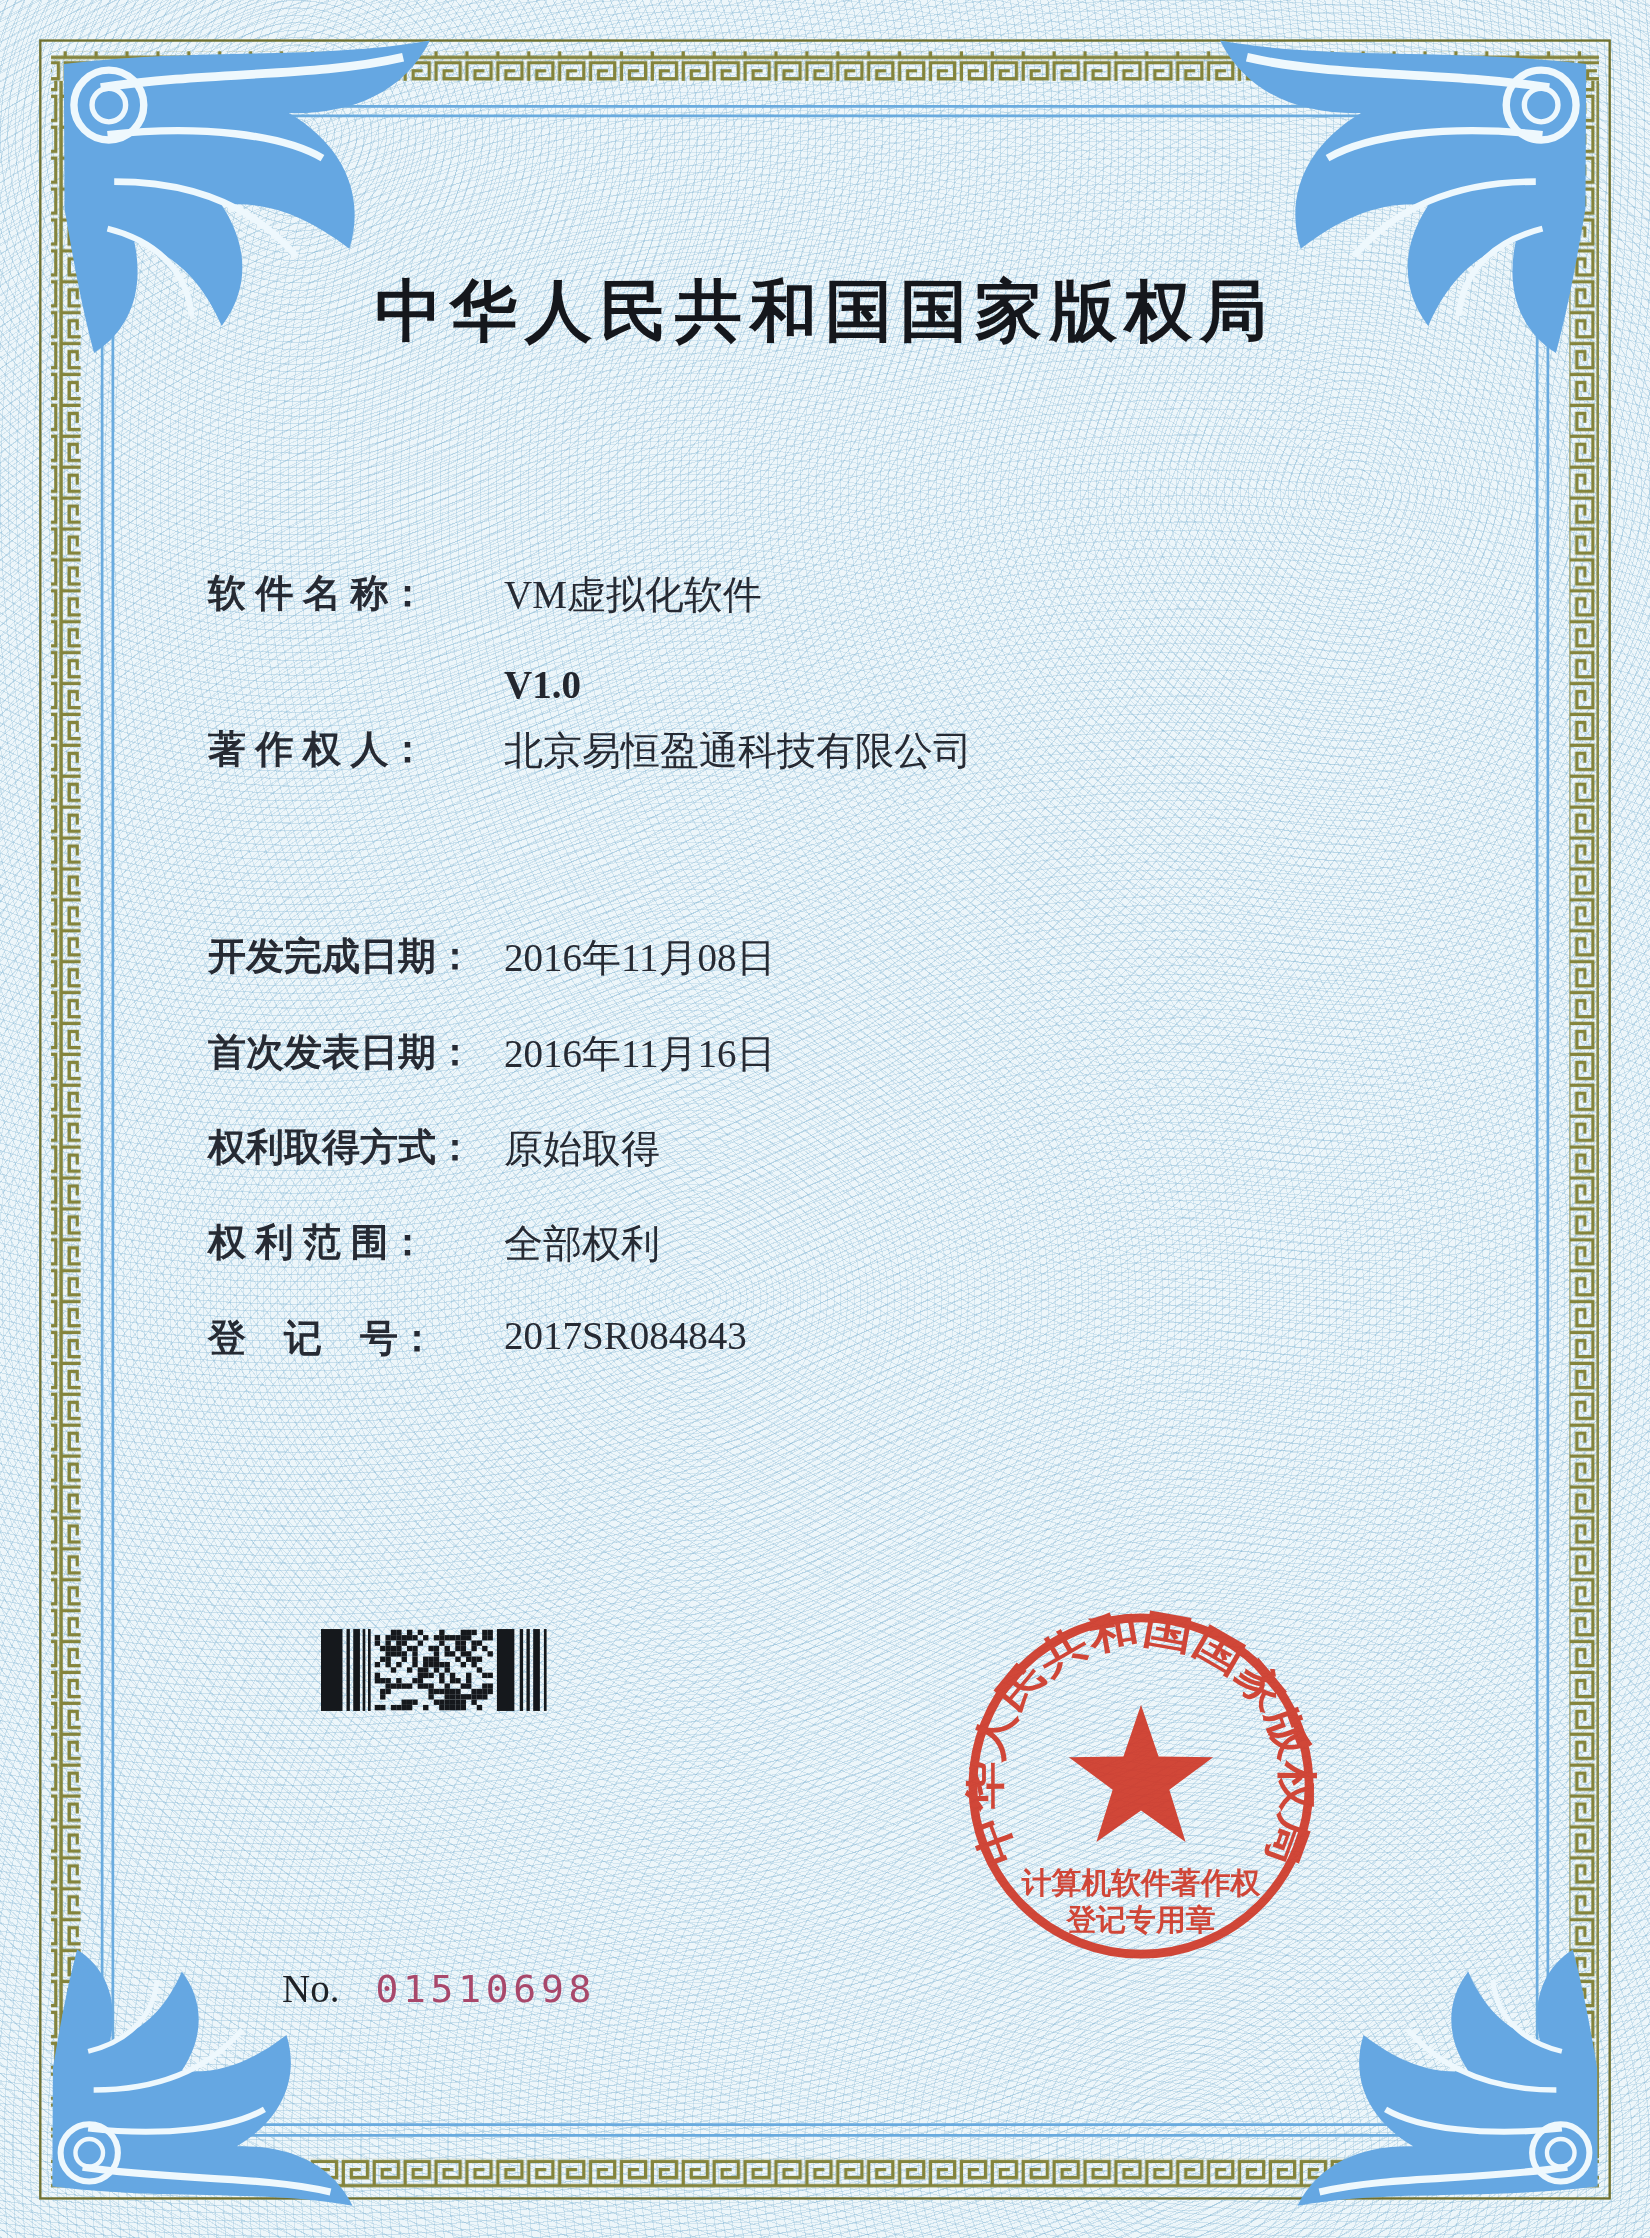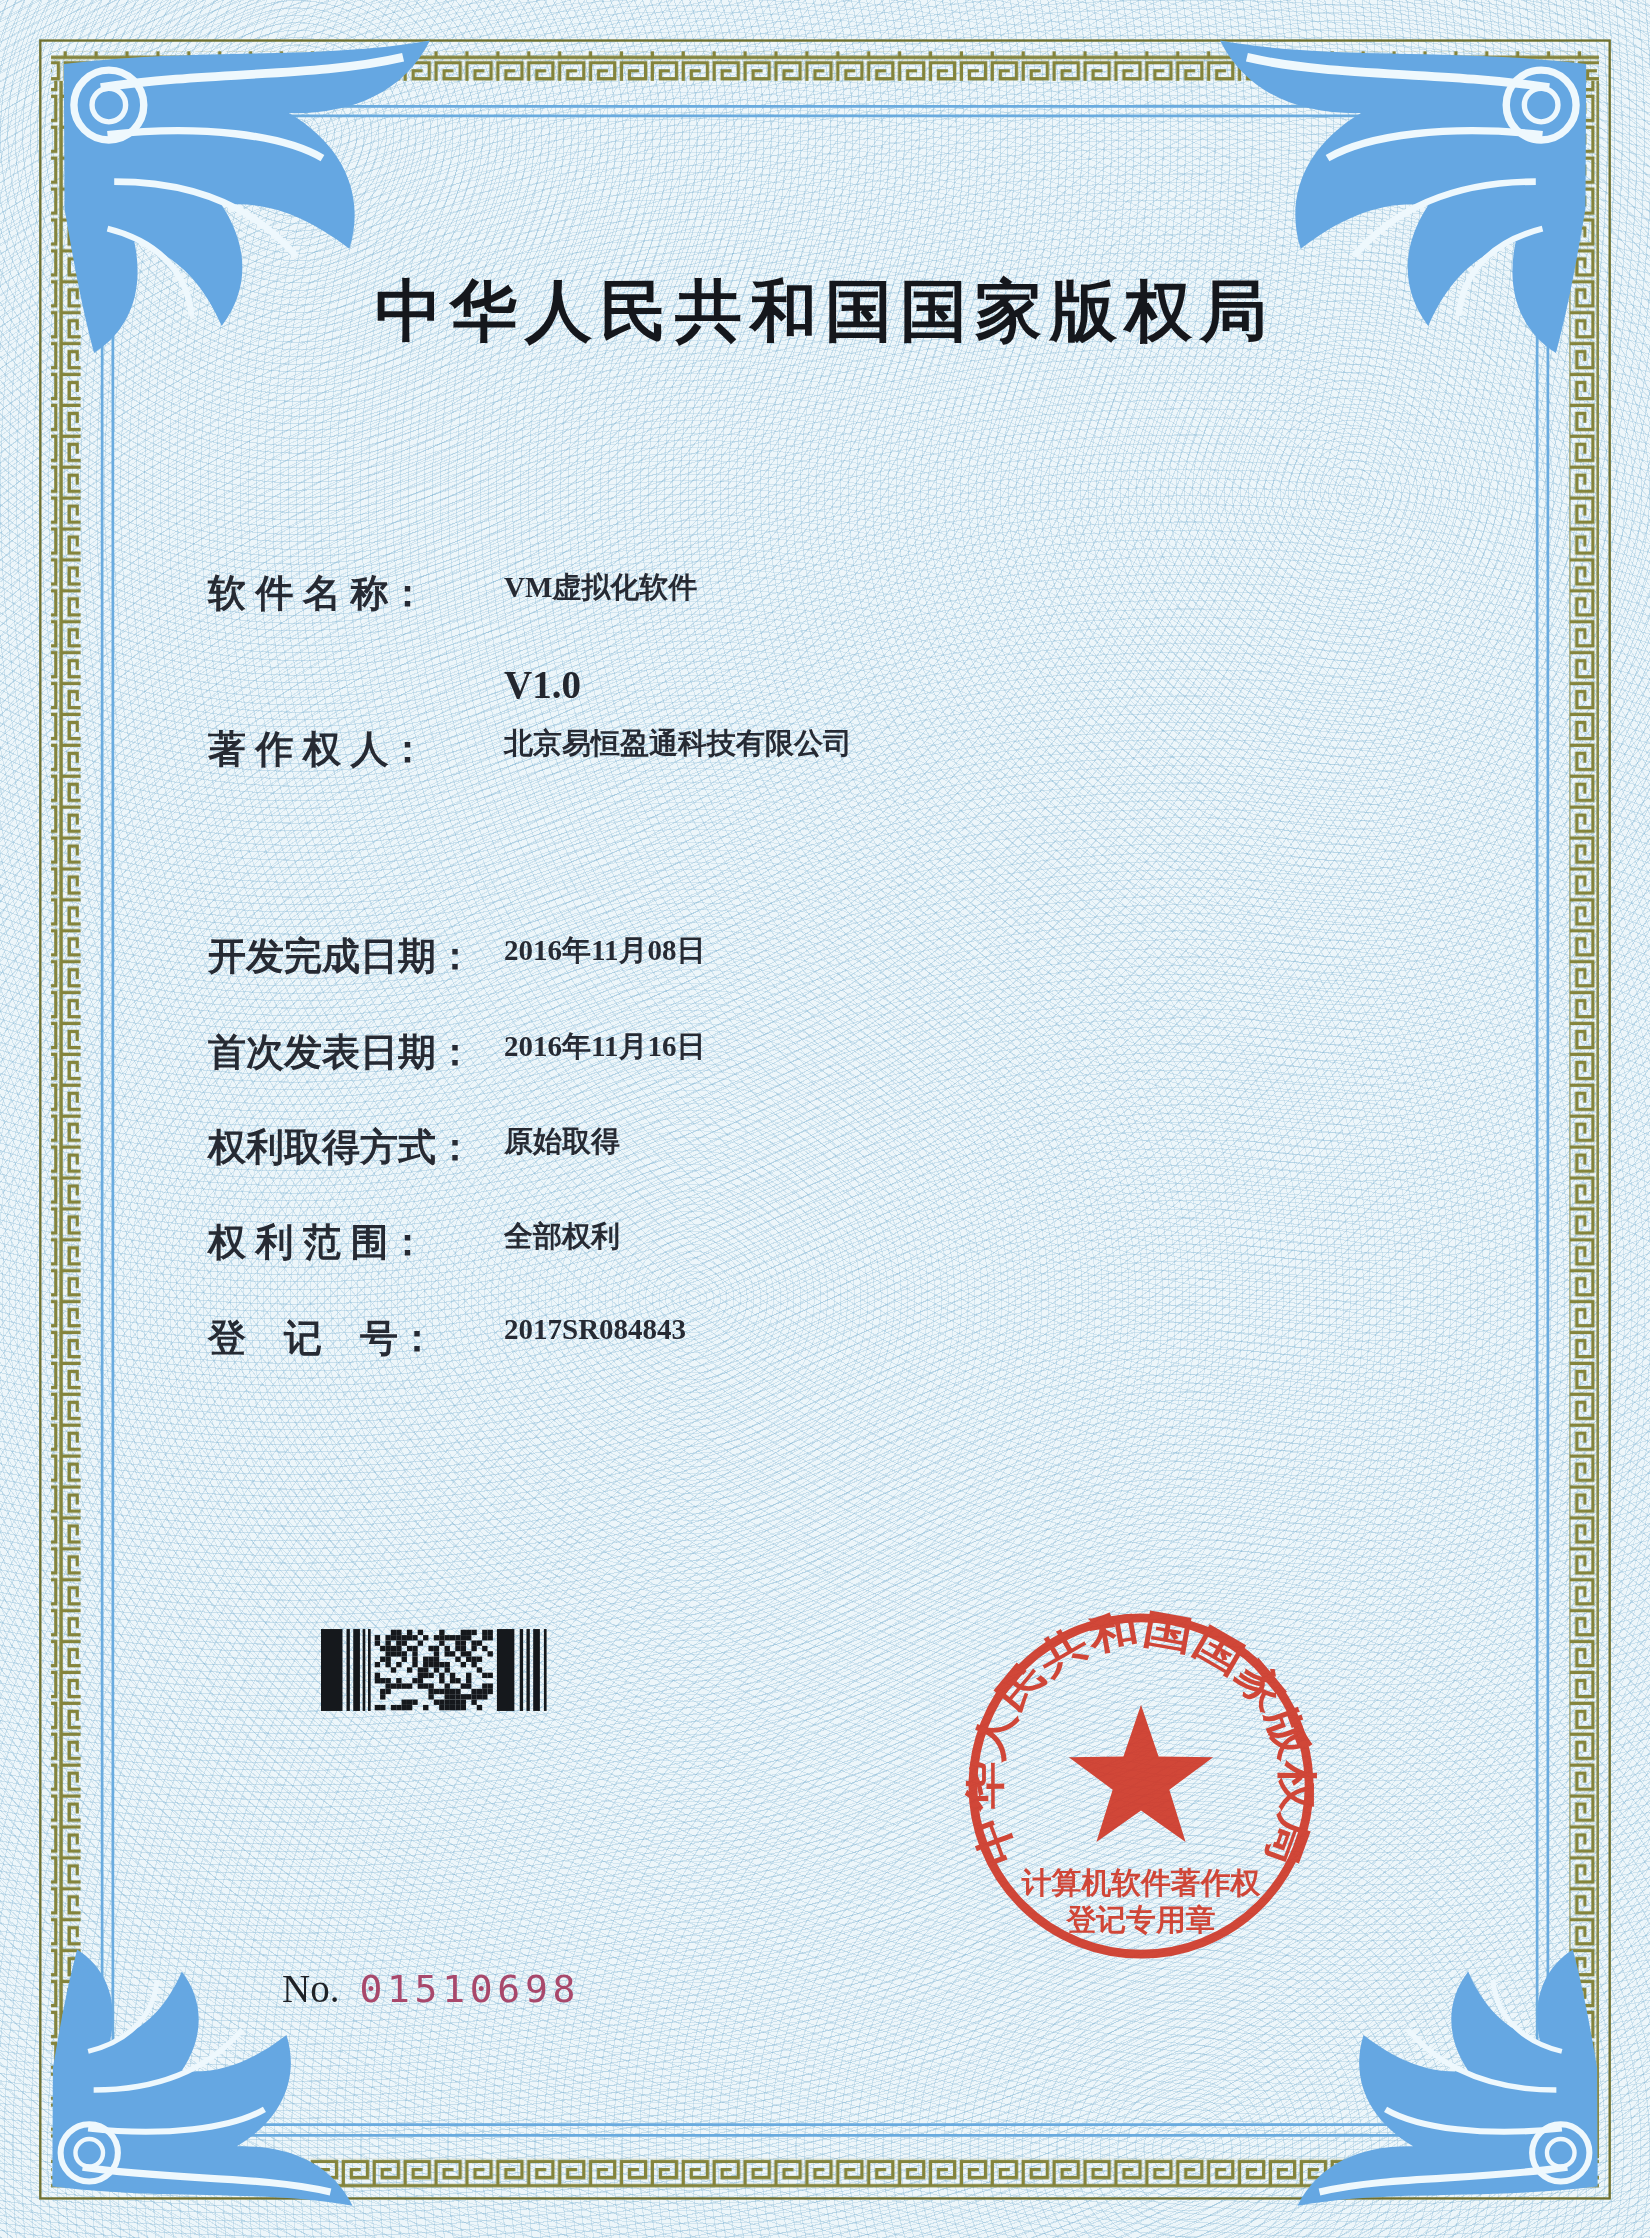--- a/index.html
+++ b/index.html
@@ -41,21 +41,21 @@
     font-size:67px;font-weight:700;letter-spacing:8px;color:#15171c;
   }
   .cert-title{
     left:0;right:0;top:364px;text-align:center;
     font-size:82px;font-weight:900;letter-spacing:2px;color:#0e0f12;
   }
   .certno{left:1021px;top:509px;font-size:36px;font-weight:700;color:#23262e;}
   .certno .cv{margin-left:30px;}
 
   .row{left:208px;font-size:38px;font-weight:700;color:#262a33;}
-  .row .val{position:absolute;left:296px;top:0;font-size:29px;font-weight:700;white-space:nowrap;}
+  .row .val{position:absolute;left:296px;top:0;font-size:39px;font-weight:400;white-space:nowrap;}
   .r1{top:568px;}
   .r1b{left:504px;top:626px;font-size:39px;font-weight:700;margin-top:36px;}
   .r2{top:724px;}
   .r3{top:931px;}
   .r4{top:1027px;}
   .r5{top:1122px;}
   .r6{top:1217px;}
   .r7{top:1313px;}
 
   .st1{left:273px;top:1426px;font-size:39px;font-weight:700;letter-spacing:1.3px;color:#2c313c;}
@@ -65,21 +65,21 @@
 
   .seal-date{
     position:absolute;left:1002px;top:1948px;z-index:3;
     font-size:43px;font-weight:700;letter-spacing:1.3px;color:#33383f;
   }
   .seal{position:absolute;left:958px;top:1603px;z-index:4;opacity:.93;}
 
   .serial{position:absolute;left:282px;top:1966px;z-index:3;font-size:39px;color:#1e2126;}
   .serial .num{
     font-family:"DejaVu Sans Mono","Liberation Mono",monospace;
-    font-size:38px;color:#a8486b;letter-spacing:4.7px;margin-left:20px;font-weight:400;
+    font-size:38px;color:#a8486b;letter-spacing:4.7px;margin-left:36px;font-weight:400;
   }
 </style>
 </head>
 <body>
 
 <div class="page">
 
   <svg class="bg-svg" width="1650" height="2239" viewBox="0 0 2456 3332">
     <defs>
       <pattern id="gkH" width="46" height="44" patternUnits="userSpaceOnUse">

